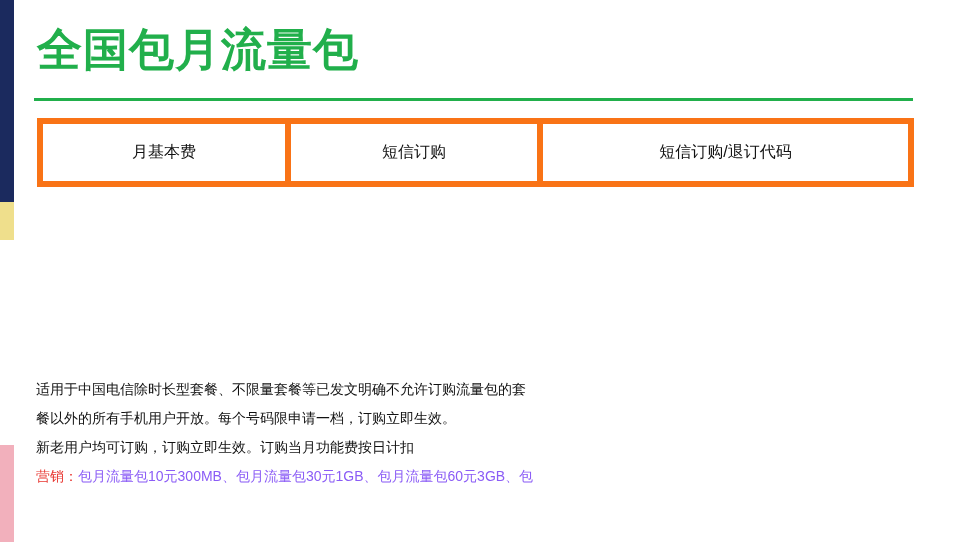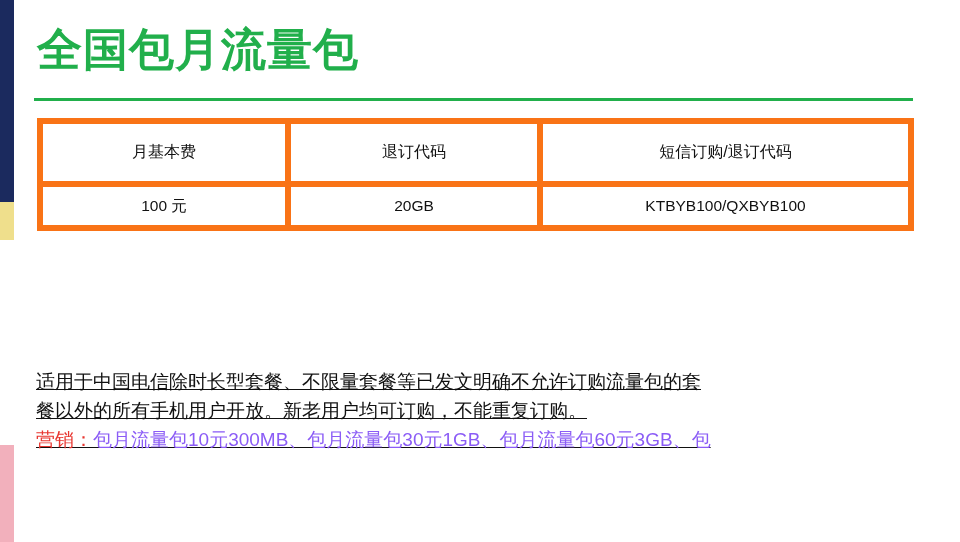--- a/index.html
+++ b/index.html
@@ -98,26 +98,25 @@
     font-size: 16px;
   }
   table.plan-table tbody td {
     height: 38px;
   }
 
   
   .body-text {
     position: absolute;
     left: 22px;
-    top: 367px;
+    top: 375px;
     width: 900px;
     color: #111111;
-    font-size: 19px;
+    font-size: 14px;
     line-height: 29px;
-    text-decoration: underline;
   }
   .body-text p {
     margin: 0;
   }
   .marketing-label {
     color: #e8352f;
     text-align: right;
   }
   .marketing-line {
     color: #8b5cf6;
@@ -143,34 +142,30 @@
     <div class="table-wrap">
       <table class="plan-table">
         <colgroup>
           <col class="c1">
           <col class="c2">
           <col class="c3">
         </colgroup>
         <thead>
           <tr>
             <th>月基本费</th>
-            <th>退订代码</th>
+            <th>短信订购</th>
             <th>短信订购/退订代码</th>
           </tr>
         </thead>
         <tbody>
-          <tr>
-            <td>100 元</td>
-            <td>20GB</td>
-            <td>KTBYB100/QXBYB100</td>
-          </tr>
         </tbody>
       </table>
     </div>
 
     <div class="body-text">
       <p>适用于中国电信除时长型套餐、不限量套餐等已发文明确不允许订购流量包的套</p>
-      <p>餐以外的所有手机用户开放。新老用户均可订购，不能重复订购。</p>
+      <p>餐以外的所有手机用户开放。每个号码限申请一档，订购立即生效。</p>
+      <p>新老用户均可订购，订购立即生效。订购当月功能费按日计扣</p>
       <p><span class="marketing-label">营销：</span><span class="marketing-line">包月流量包10元300MB、包月流量包30元1GB、包月流量包60元3GB、包</span></p>
     </div>
 
   </div>
 </div>
 
 </body></html>

